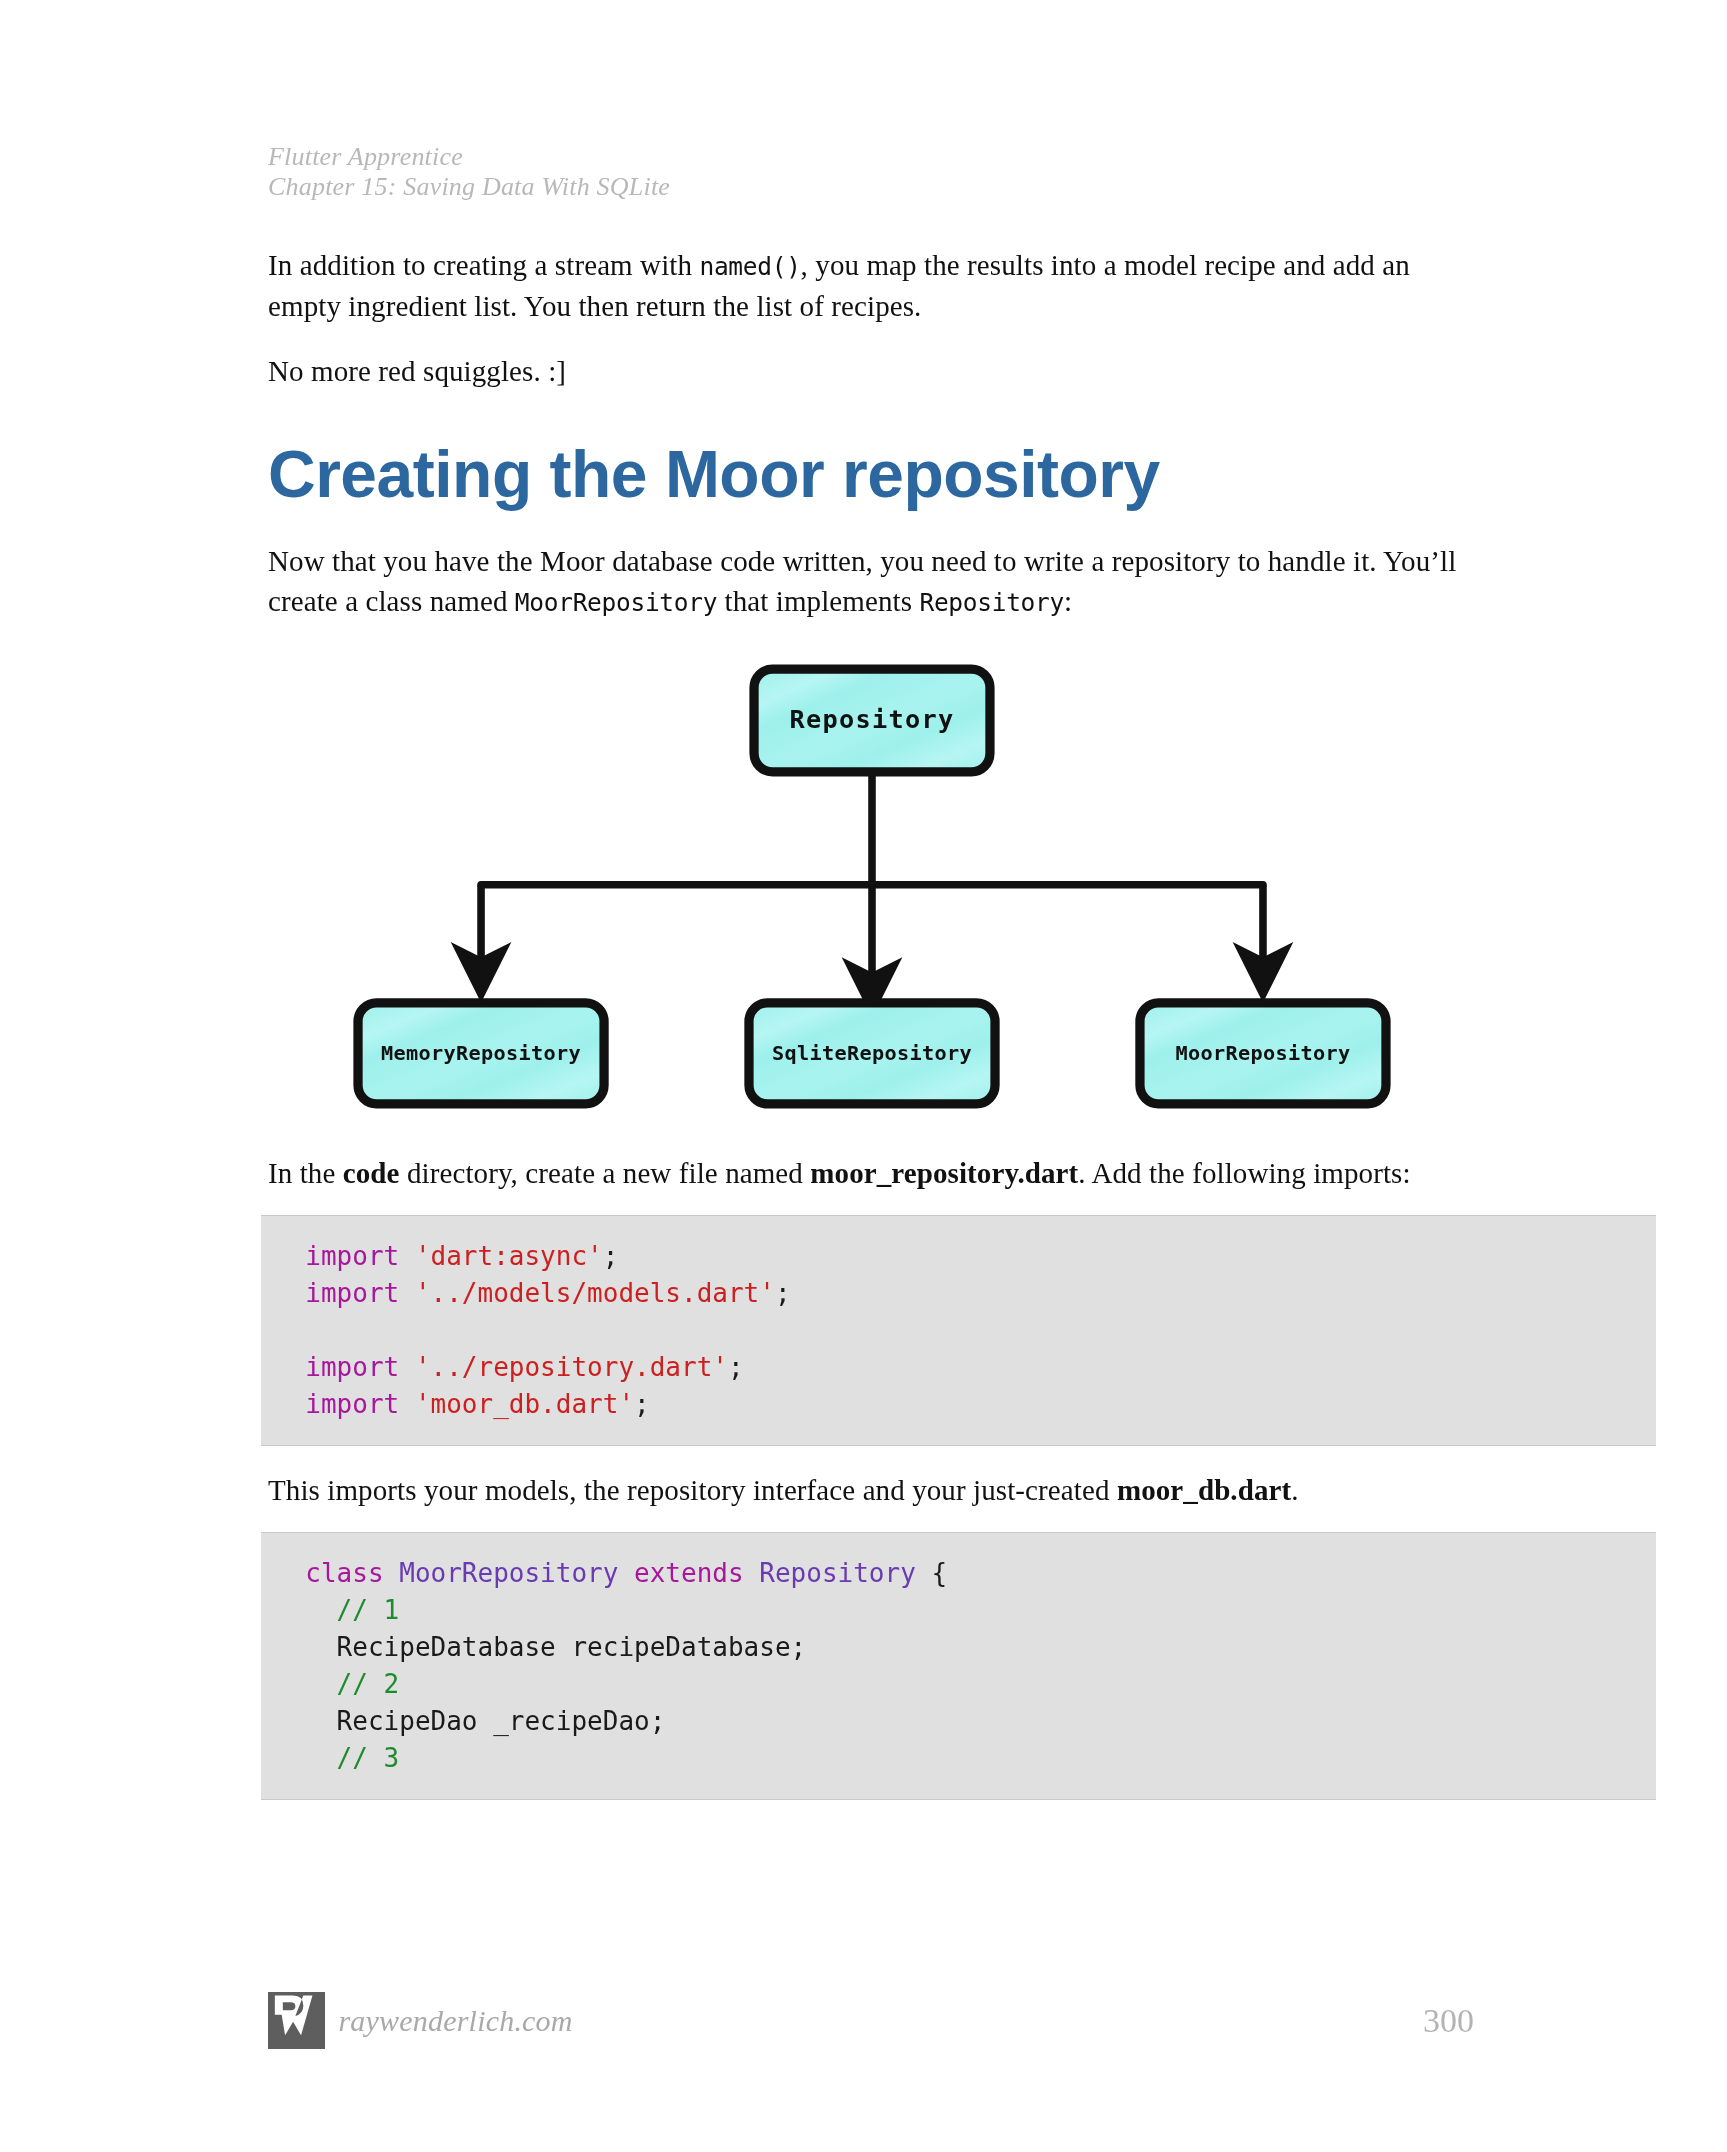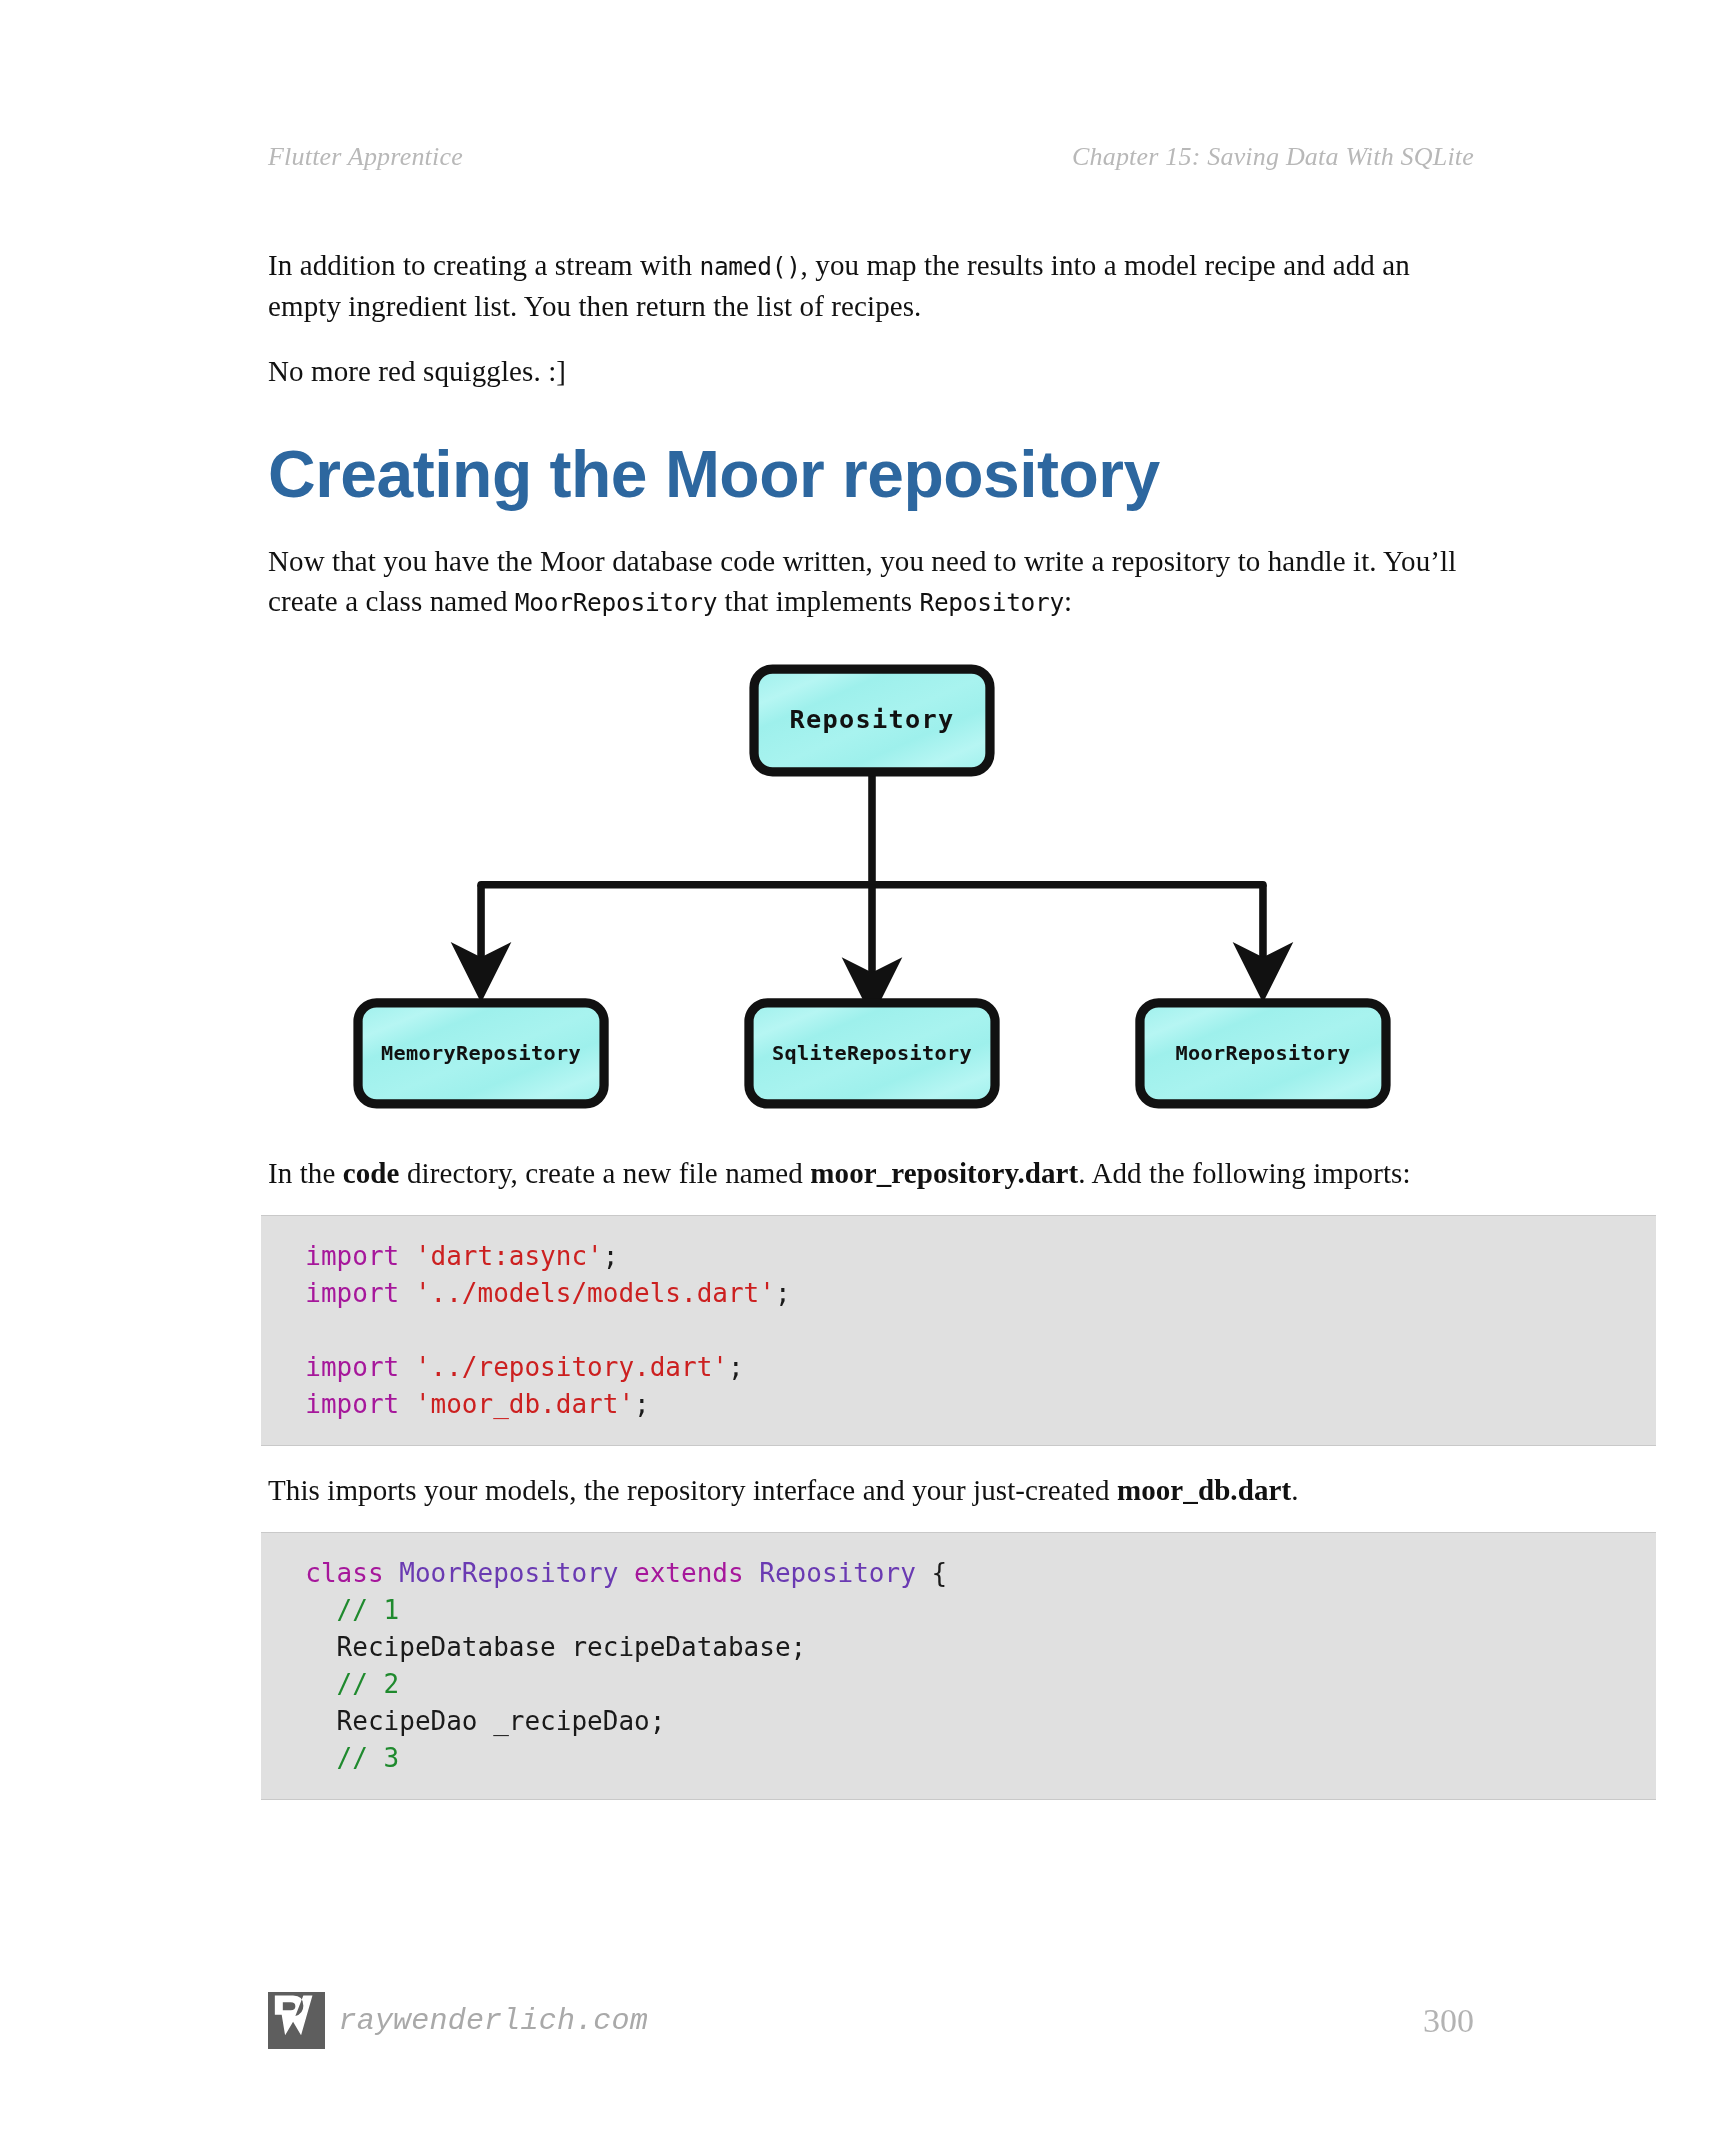--- a/index.html
+++ b/index.html
@@ -26,20 +26,21 @@
     top: 142px;
     left: 268px;
     width: 1206px;
     display: flex;
     justify-content: space-between;
     align-items: baseline;
     font-style: italic;
     font-size: 26px;
     color: #b8b8b8;
     letter-spacing: 0.2px;
+    flex-direction: column;
   }
   .running-head .rh-left { white-space: nowrap; }
   .running-head .rh-right { white-space: nowrap; }
 
   
   .content {
     position: absolute;
     top: 245px;
     left: 268px;
     width: 1208px;
@@ -108,21 +109,21 @@
     left: 268px;
     bottom: 103px;
     width: 1206px;
     display: flex;
     align-items: center;
     justify-content: space-between;
   }
   .footer-left { display: flex; align-items: center; gap: 13.5px; }
   .rw-logo { width: 57px; height: 57px; display: block; }
   .footer-brand {
-    font-family: Liberation Mono, monospace;
+    font-family: Liberation Serif, serif;
     font-style: italic;
     font-size: 30px;
     color: #a9a9a9;
     letter-spacing: 0.2px;
   }
   .footer-page {
     font-family: "Liberation Serif", serif;
     font-size: 34px;
     color: #b3b3b3;
   }

